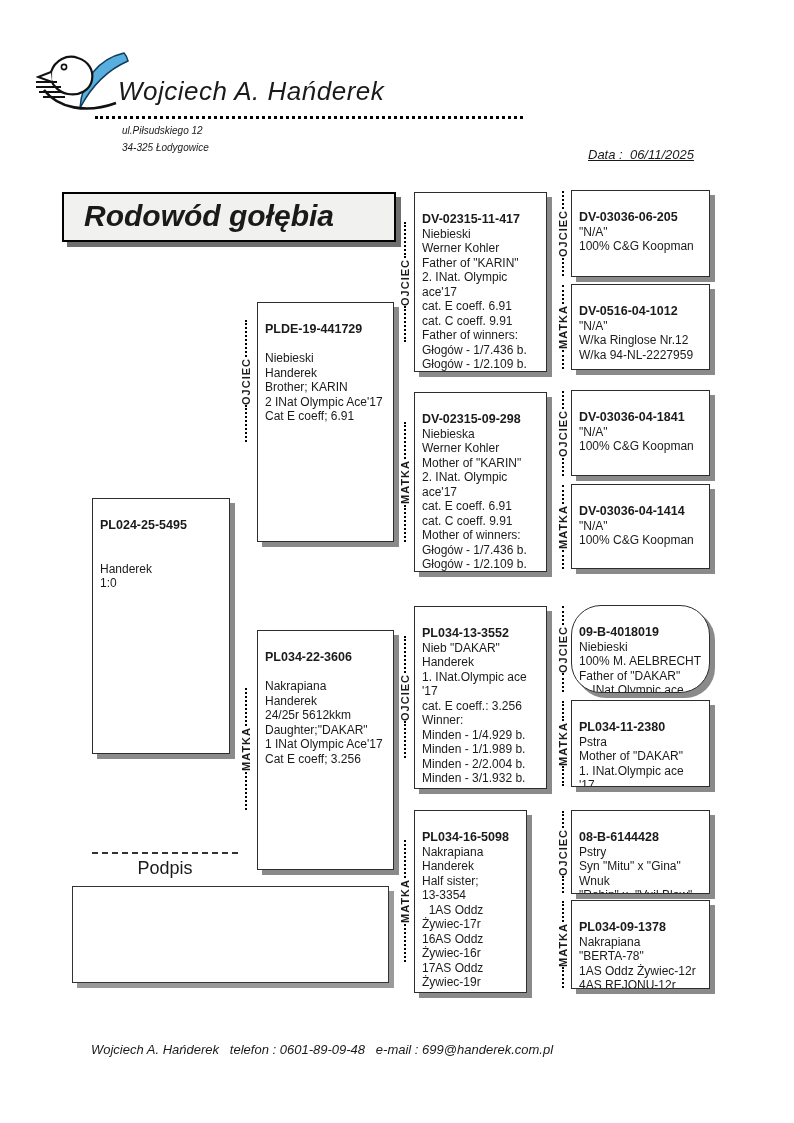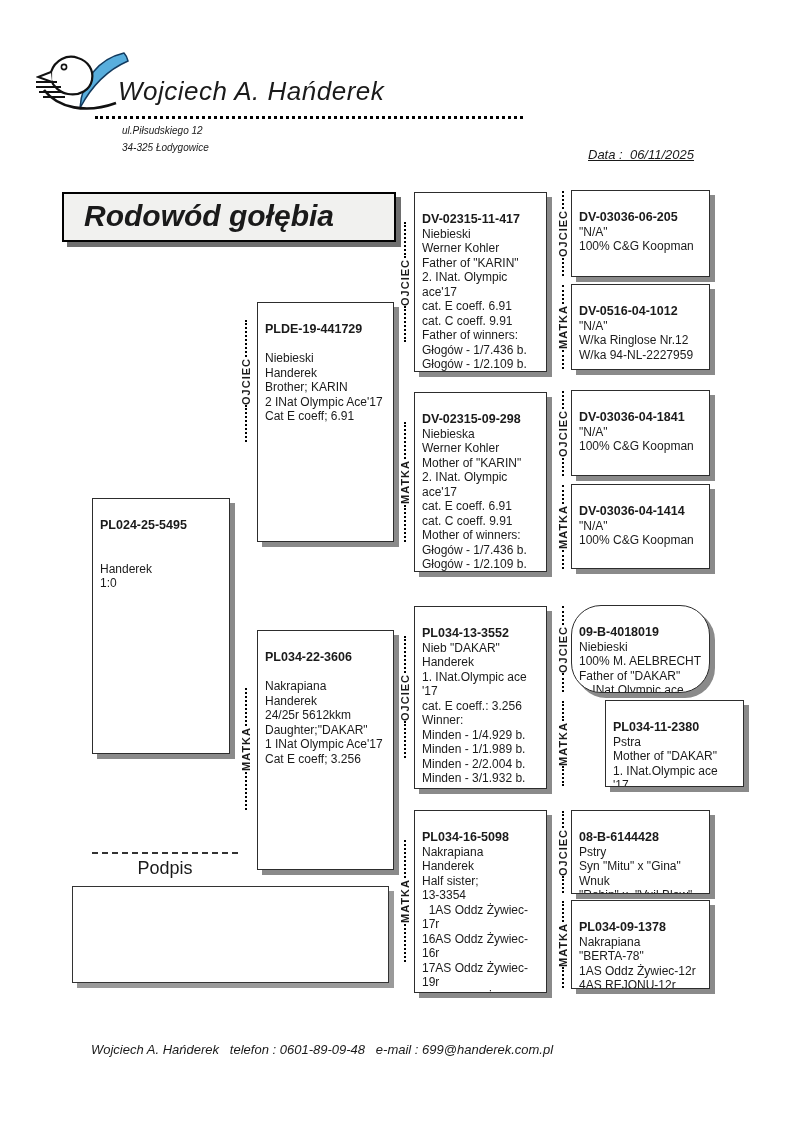--- a/index.html
+++ b/index.html
@@ -155,21 +155,21 @@
 Minden - 2/2.004 b.
 Minden - 3/1.932 b.
 Father;"COMA"
 2 INat Olympic Ace'22</div>
   </div>
   <div class="rolecol" style="left:399px;top:840px;height:122px;">
     <i class="dash"></i>
     <span class="roletext">MATKA</span>
     <i class="dash"></i>
   </div>
-  <div class="pbox" style="left:414px;top:810px;width:133px;height:183px;">
+  <div class="pbox" style="left:414px;top:810px;width:113px;height:183px;">
     <div class="pbox-title">PL034-16-5098</div>
     <div class="pbox-body">Nakrapiana
 Handerek
 Half sister;
 13-3354
   1AS Oddz Żywiec-17r
 16AS Oddz Żywiec-16r
 17AS Oddz Żywiec-19r
 22AS Oddz Żywiec-18r
 10-2585
@@ -228,21 +228,21 @@
     <div class="pbox-body">Niebieski
 100% M. AELBRECHT
 Father of "DAKAR"
 1. INat.Olympic ace '17</div>
   </div>
   <div class="rolecol" style="left:557px;top:701px;height:85px;">
     <i class="dash"></i>
     <span class="roletext">MATKA</span>
     <i class="dash"></i>
   </div>
-  <div class="pbox" style="left:571px;top:700px;width:139px;height:87px;margin-left:34px;">
+  <div class="pbox" style="left:571px;top:700px;width:139px;height:87px;">
     <div class="pbox-title">PL034-11-2380</div>
     <div class="pbox-body">Pstra
 Mother of "DAKAR"
 1. INat.Olympic ace '17
 cat. E coeff.: 3.256</div>
   </div>
   <div class="rolecol" style="left:557px;top:811px;height:82px;">
     <i class="dash"></i>
     <span class="roletext">OJCIEC</span>
     <i class="dash"></i>

